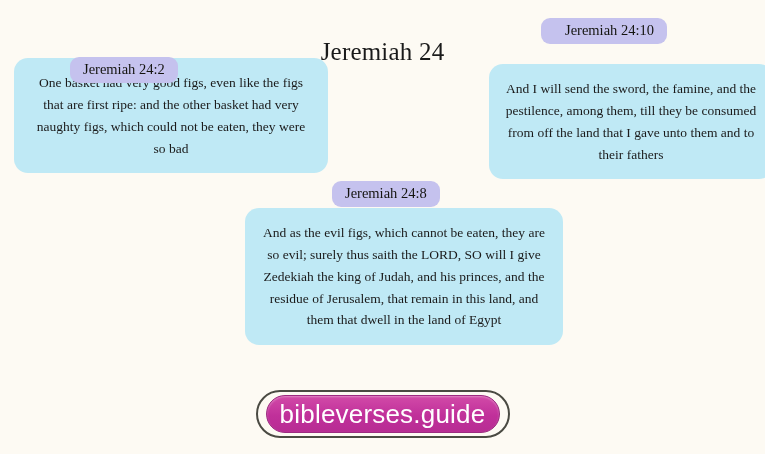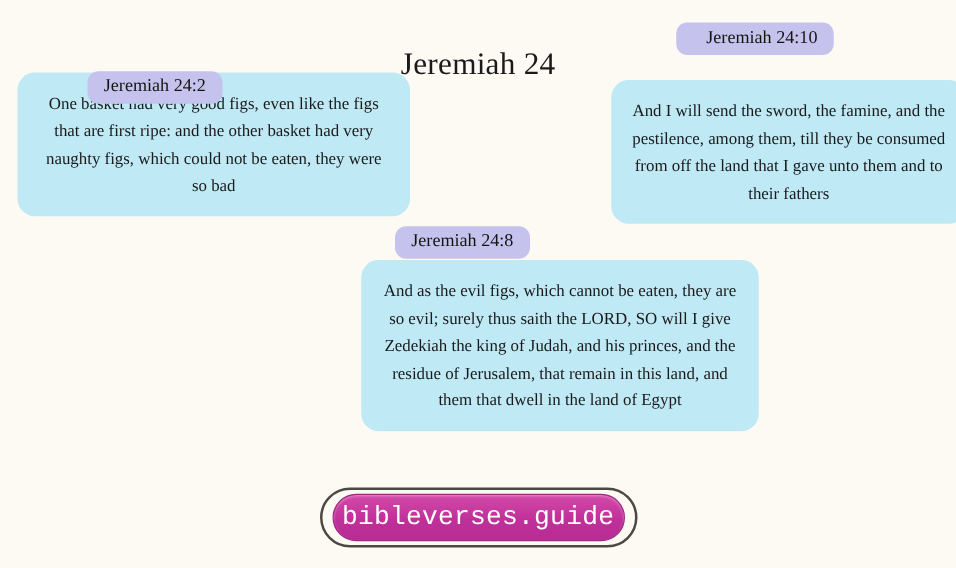--- a/index.html
+++ b/index.html
@@ -72,24 +72,23 @@
   #label-2 {
     left: 541px;
     top: 18px;
     padding-left: 24px;
   }
   
   #card-3 {
     left: 245px;
     top: 208px;
     width: 318px;
-    margin-left: 44px;
   }
   #label-3 {
-    left: 316px;
+    left: 332px;
     top: 181px;
     text-align: right;
   }
   .footer-wrap {
     position: absolute;
     left: 50%;
     transform: translateX(-50%);
     bottom: 16px;
     width: 254px;
     height: 48px;
@@ -107,22 +106,22 @@
     border-radius: 20px;
     background: linear-gradient(180deg, #d24aa8 0%, #c0309a 55%, #b72c93 100%);
     border: 1px solid #9c2a80;
     display: flex;
     align-items: center;
     justify-content: center;
     box-shadow: inset 0 1px 2px rgba(255,255,255,0.35);
   }
   .footer-text {
     color: #ffffff;
-    font-size: 21px;
-    font-family: Liberation Mono, monospace;
+    font-size: 26px;
+    font-family: Liberation Sans, sans-serif;
     letter-spacing: 0.2px;
   }
 </style>
 </head>
 <body>
 
 <div class="page">
 
   <div class="title">Jeremiah 24</div>
 

